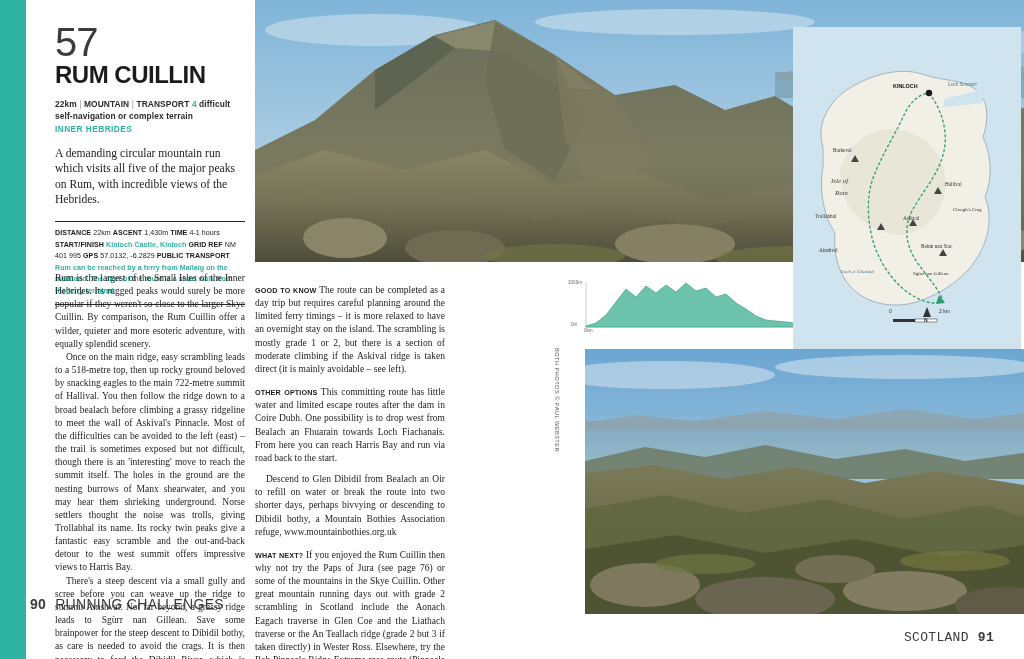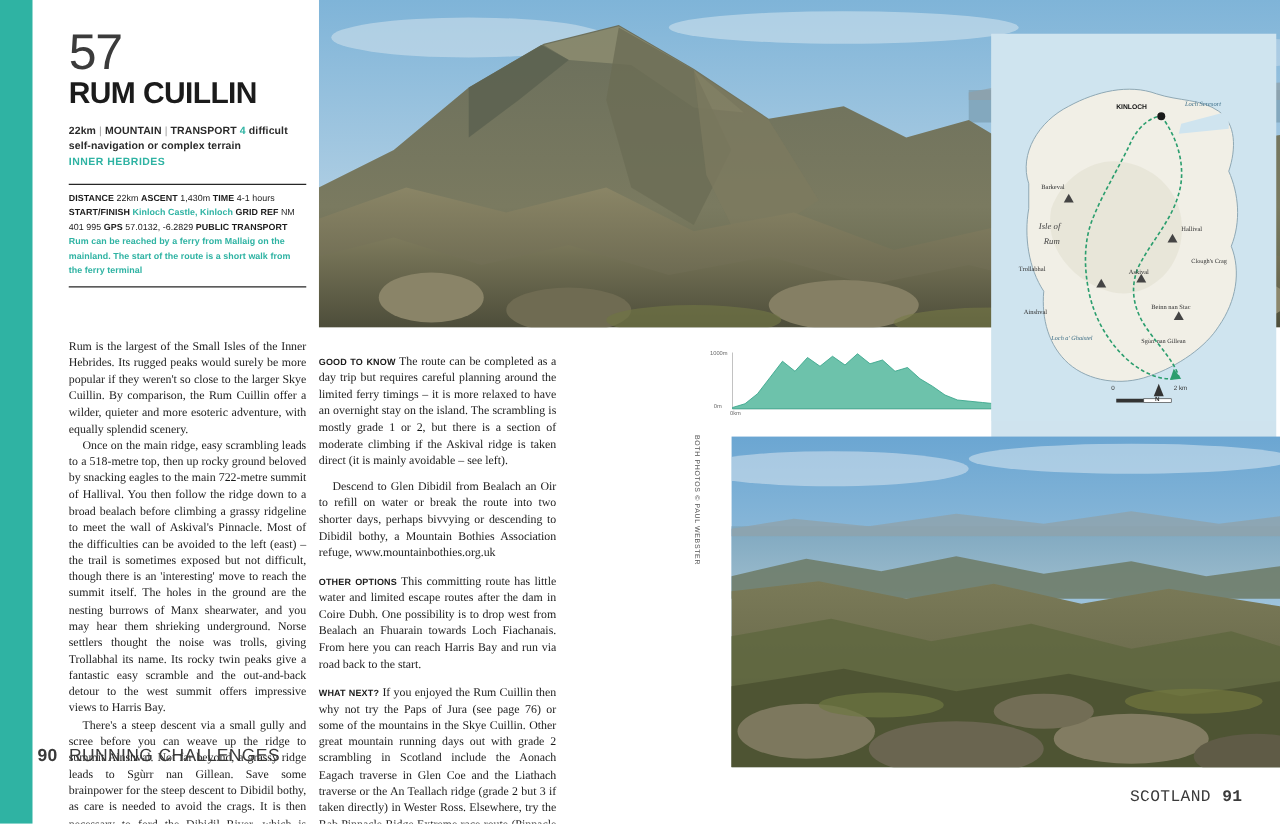--- a/index.html
+++ b/index.html
@@ -140,20 +140,21 @@
     <div class="route-number">57</div>
     <div class="route-title">RUM CUILLIN</div>
 
     <div class="meta-line">
       <span>22km</span><span class="sep"> | </span><span>MOUNTAIN</span><span class="sep"> | </span><span>TRANSPORT</span>
       <span class="tealnum">4</span>
       <span>difficult self-navigation or complex terrain</span>
     </div>
     <div class="region">INNER HEBRIDES</div>
 
+    <div class="intro">A demanding circular mountain run which visits all five of the major peaks on Rum, with incredible views of the Hebrides.</div>
 
     <div class="factbox">
       <b>DISTANCE</b>
       <span>22km</span>
       <b>ASCENT</b>
       <span>1,430m</span>
       <b>TIME</b>
       <span>4-1 hours</span>
       <b>START/FINISH</b>
       <span class="tl">Kinloch Castle, Kinloch</span>
@@ -293,26 +294,26 @@
     <span style="position:absolute; left:96px; top:281px; font-family:'Liberation Sans',sans-serif; font-size:5px; color:#333;">0</span>
     <span style="position:absolute; left:146px; top:281px; font-family:'Liberation Sans',sans-serif; font-size:5px; color:#333;">2 km</span>
     <span style="position:absolute; left:131px; top:290px; font-family:'Liberation Sans',sans-serif; font-size:5px; font-weight:bold; color:#333;">N</span>
   </div>
 
   <div style="position:absolute; left:255px; top:284px; width:190px;" class="textcol">
     <p style="margin:0;">
       <span class="runhead">GOOD TO KNOW</span>
       <span>The route can be completed as a day trip but requires careful planning around the limited ferry timings – it is more relaxed to have an overnight stay on the island. The scrambling is mostly grade 1 or 2, but there is a section of moderate climbing if the Askival ridge is taken direct (it is mainly avoidable – see left).</span>
     </p>
-    <p style="margin:8px 0 0 0; text-indent:11px;">
-      <span>Descend to Glen Dibidil from Bealach an Oir to refill on water or break the route into two shorter days, perhaps bivvying or descending to Dibidil bothy, a Mountain Bothies Association refuge, www.mountainbothies.org.uk</span>
-    </p>
     <p style="margin:10px 0 0 0;">
       <span class="runhead">OTHER OPTIONS</span>
       <span>This committing route has little water and limited escape routes after the dam in Coire Dubh. One possibility is to drop west from Bealach an Fhuarain towards Loch Fiachanais. From here you can reach Harris Bay and run via road back to the start.</span>
+    </p>
+    <p style="margin:8px 0 0 0; text-indent:11px;">
+      <span>Descend to Glen Dibidil from Bealach an Oir to refill on water or break the route into two shorter days, perhaps bivvying or descending to Dibidil bothy, a Mountain Bothies Association refuge, www.mountainbothies.org.uk</span>
     </p>
     <p style="margin:10px 0 0 0;">
       <span class="runhead">WHAT NEXT?</span>
       <span>If you enjoyed the Rum Cuillin then why not try the Paps of Jura (see page 76) or some of the mountains in the Skye Cuillin. Other great mountain running days out with grade 2 scrambling in Scotland include the Aonach Eagach traverse in Glen Coe and the Liathach traverse or the An Teallach ridge (grade 2 but 3 if taken directly) in Wester Ross. Elsewhere, try the Rab Pinnacle Ridge Extreme race route (Pinnacle Ridge is a grade 3 scramble) in the Lake District; and the Snowdon SkyRace route or the Bochlwyd Horseshoe (including Tryfan and Bristly Ridge) in Eryri.</span>
     </p>
   </div>
 
   <div class="photo-credit">BOTH PHOTOS © PAUL WEBSTER</div>
 
   <div class="photo-bottom">

